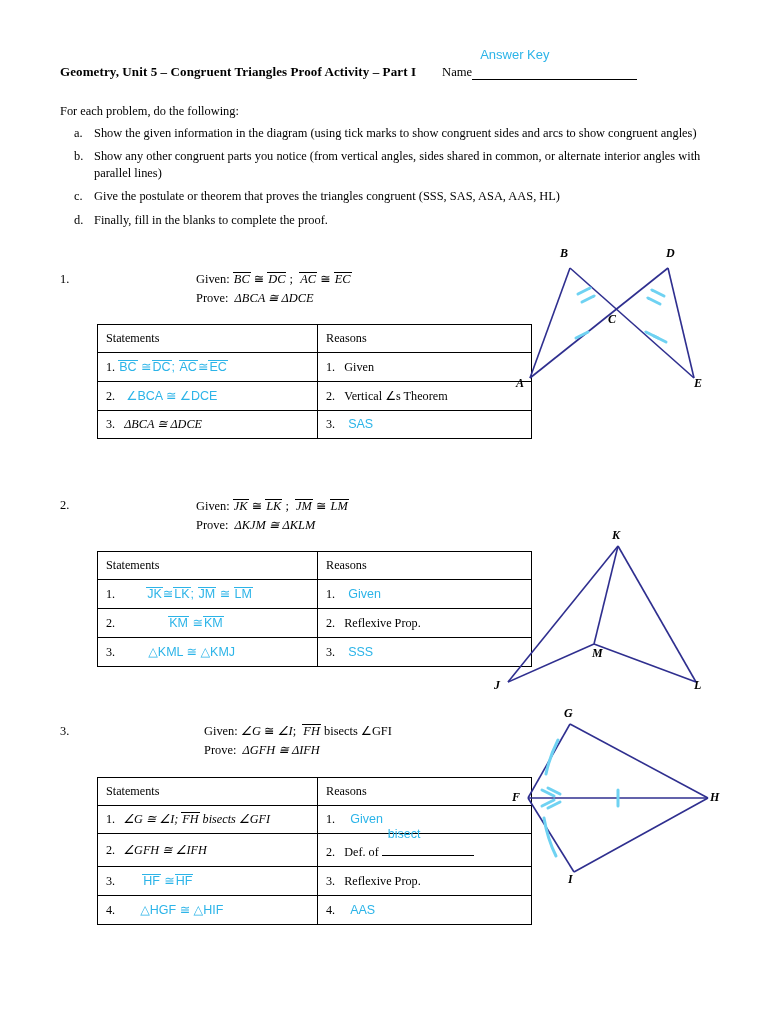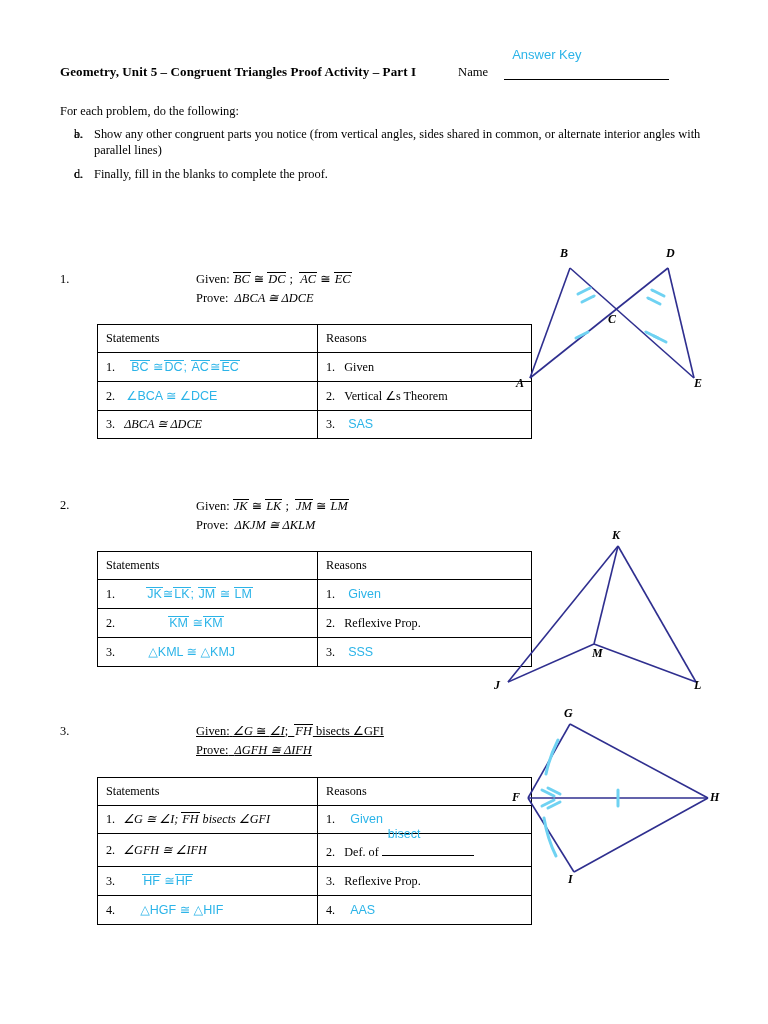--- a/index.html
+++ b/index.html
@@ -14,23 +14,23 @@
   .page{position:relative;width:768px;height:1024px;}
 
   
   .title-row{
     position:absolute;left:60px;top:62px;width:650px;
     display:flex;align-items:flex-end;
   }
   .doc-title{
     font-weight:bold;font-size:13px;letter-spacing:.1px;white-space:nowrap;
   }
-  .name-label{font-size:12.6px;margin-left:42px;white-space:nowrap;}
+  .name-label{font-size:12.6px;margin-left:26px;white-space:nowrap;}
   .name-line{
-    margin-left:16px;width:165px;border-bottom:1px solid #000;height:17px;position:relative;
+    margin-left:0;width:165px;border-bottom:1px solid #000;height:17px;position:relative;
   }
   .answer-key{
     position:absolute;left:8px;top:-15px;
     color:#2cb4e8;font-family:"Liberation Sans", sans-serif;font-size:13px;
   }
 
   
   .intro{position:absolute;left:60px;top:104px;width:660px;font-size:12.4px;}
   .intro .lead{margin-bottom:6px;}
   ol.steps{list-style:none;margin:0;padding:0;}
@@ -86,27 +86,29 @@
     <div class="name-line">
       <span class="answer-key">Answer Key</span>
     </div>
   </div>
 
   <div class="intro">
     <div class="lead">For each problem, do the following:</div>
     <ol class="steps">
       <li>
         <span class="mark">a.</span>
+        <span>Show the given information in the diagram (using tick marks to show congruent sides and arcs to show congruent angles)</span>
       </li>
       <li>
         <span class="mark">b.</span>
         <span>Show any other congruent parts you notice (from vertical angles, sides shared in common, or alternate interior angles with parallel lines)</span>
       </li>
       <li>
         <span class="mark">c.</span>
+        <span>Give the postulate or theorem that proves the triangles congruent (SSS, SAS, ASA, AAS, HL)</span>
       </li>
       <li>
         <span class="mark">d.</span>
         <span>Finally, fill in the blanks to complete the proof.</span>
       </li>
     </ol>
   </div>
 
   <div class="problem" style="top:0;">
     <div class="p-num" style="top:272px;">1.</div>
@@ -123,21 +125,21 @@
 
     <table class="proof" style="left:97px;top:324px;">
       <tbody>
           <tr>
         <td class="c1 hdr">Statements</td>
         <td class="c2 hdr">Reasons</td>
       </tr>
       <tr>
         <td class="c1">
           <span>1.</span>
-          <span class="hand" style="margin-left:12px;">
+          <span class="hand" style="margin-left:0;">
             <span class="ovl">BC</span> ≅<span class="ovl">DC</span>; <span class="ovl">AC</span>≅<span class="ovl">EC</span>
           </span>
         </td>
         <td class="c2">
           <span>1.</span>
           <span style="margin-left:6px;">Given</span>
         </td>
       </tr>
       <tr>
         <td class="c1">
@@ -258,21 +260,21 @@
       <span class="figlbl" style="left:112px;top:-2px;">K</span>
       <span class="figlbl" style="left:92px;top:116px;">M</span>
       <span class="figlbl" style="left:-6px;top:148px;">J</span>
       <span class="figlbl" style="left:194px;top:148px;">L</span>
     </div>
   </div>
 
   <div class="problem" style="top:0;">
     <div class="p-num" style="top:724px;">3.</div>
 
-    <div class="given-block" style="left:196px;top:722px;text-decoration:underline;">
+    <div class="given-block" style="left:204px;top:722px;">
       <div>
         <span class="lbl">Given:</span>
         <span class="ital">∠G</span> ≅ <span class="ital">∠I</span>; &nbsp;<span class="ovl-i">FH</span> bisects ∠GFI
       </div>
       <div>
         <span class="lbl">Prove:</span>&nbsp; <span class="ital">ΔGFH ≅ ΔIFH</span>
       </div>
     </div>
 
     <table class="proof" style="left:97px;top:777px;">

